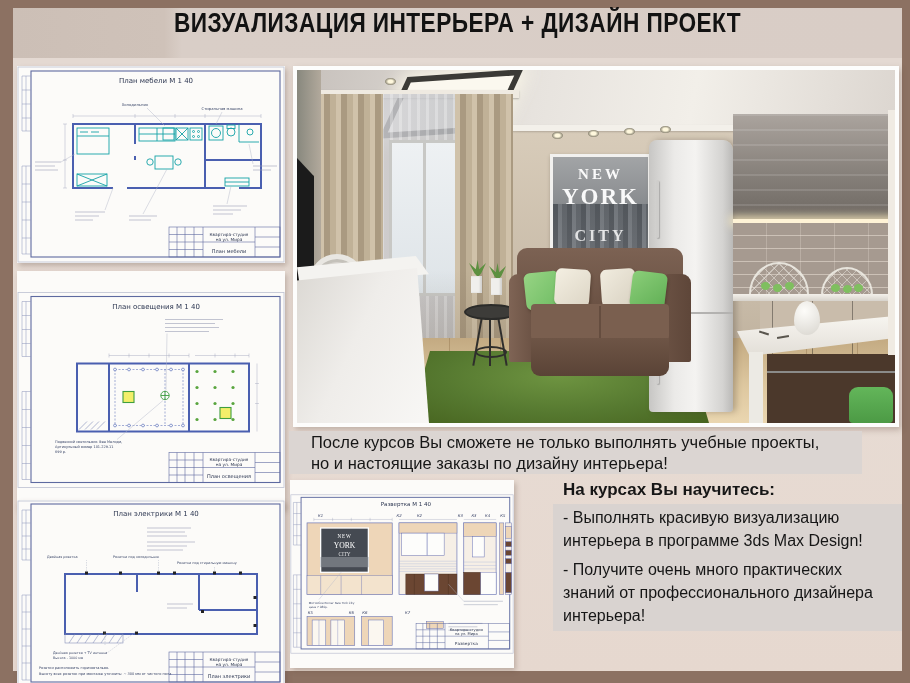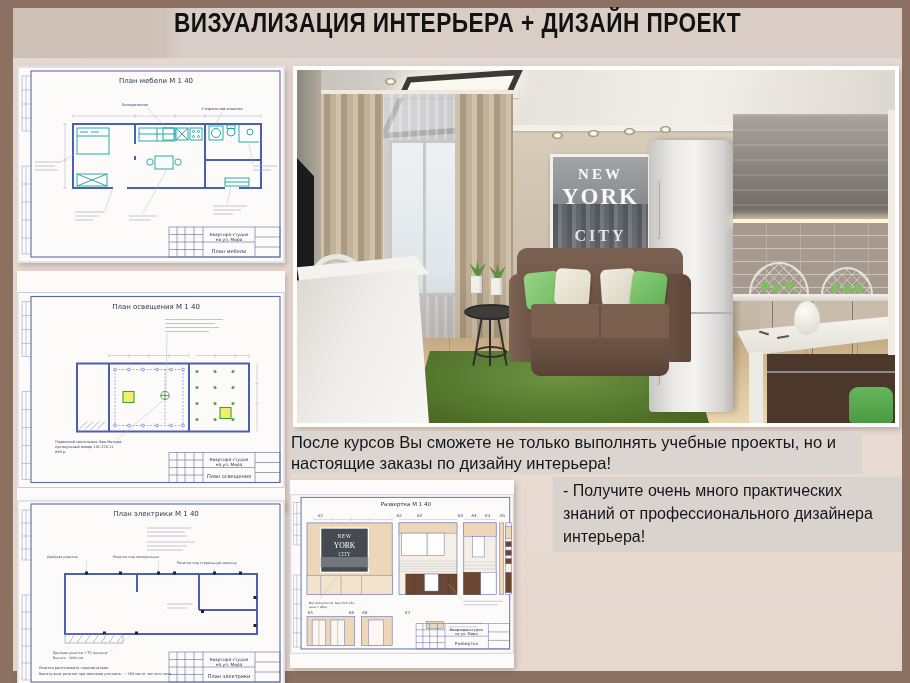--- a/index.html
+++ b/index.html
@@ -111,21 +111,21 @@
   .tbl-metal{left:470px;top:301px;width:128px;height:2px;background:#8b8b89;}
   .tbl-leg{left:452px;top:282px;width:14px;height:71px;background:#eceae4;}
   .chair{left:552px;top:317px;width:44px;height:36px;border-radius:9px 9px 4px 4px;background:linear-gradient(#63b65a,#4c9a45);}
   .cutl{height:2px;background:#5a564e;}
   .rwall{left:591px;top:40px;width:7px;height:245px;background:#f0ebe3;}
   
   .callout{
     position:absolute;left:276px;top:373px;width:573px;height:43px;
     background:#dbd5d2;color:#161616;
     font-size:16.5px;line-height:21px;font-weight:500;
-    padding:3px 2px;box-sizing:border-box;display:flex;align-items:center;
+    padding:3px 22px;box-sizing:border-box;display:flex;align-items:center;
   }
   
   .learn{position:absolute;left:540px;top:419px;width:349px;color:#161616;}
   .learn .h{font-weight:bold;font-size:17px;padding:3px 0 4px 10px;}
   .learn .item{font-size:16px;line-height:23px;padding:2px 4px 4px 10px;}
   .learn .stripe{background:#d9d3d0;}
 </style>
 </head>
 <body>
 
@@ -509,17 +509,19 @@
           <div class="sofa-front"></div>
         </div>
       </div>
     </div>
 
     <div class="callout">
       <span>После курсов Вы сможете не только выполнять учебные проекты, но и настоящие заказы по дизайну интерьера!</span>
     </div>
 
     <div class="learn">
+      <div class="h">На курсах Вы научитесь:</div>
+      <div class="item stripe">- Выполнять красивую визуализацию интерьера в программе 3ds Max Design!</div>
       <div class="item stripe">- Получите очень много практических знаний от профессионального дизайнера интерьера!</div>
     </div>
 
   </div>
 </div>
 
 </body></html>

